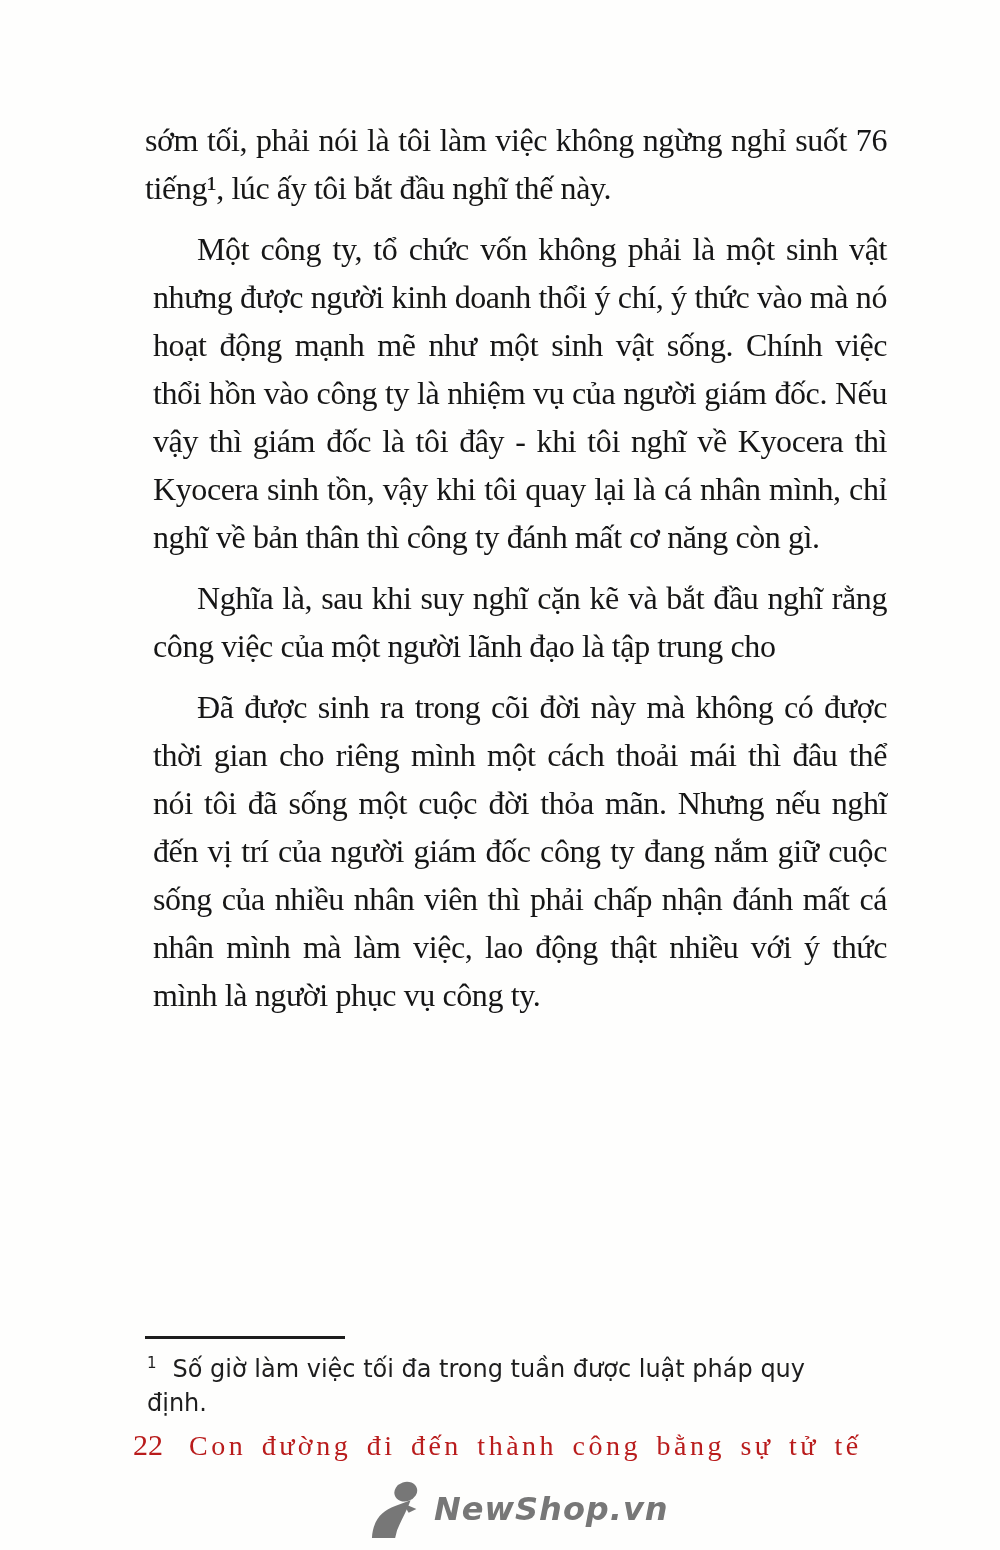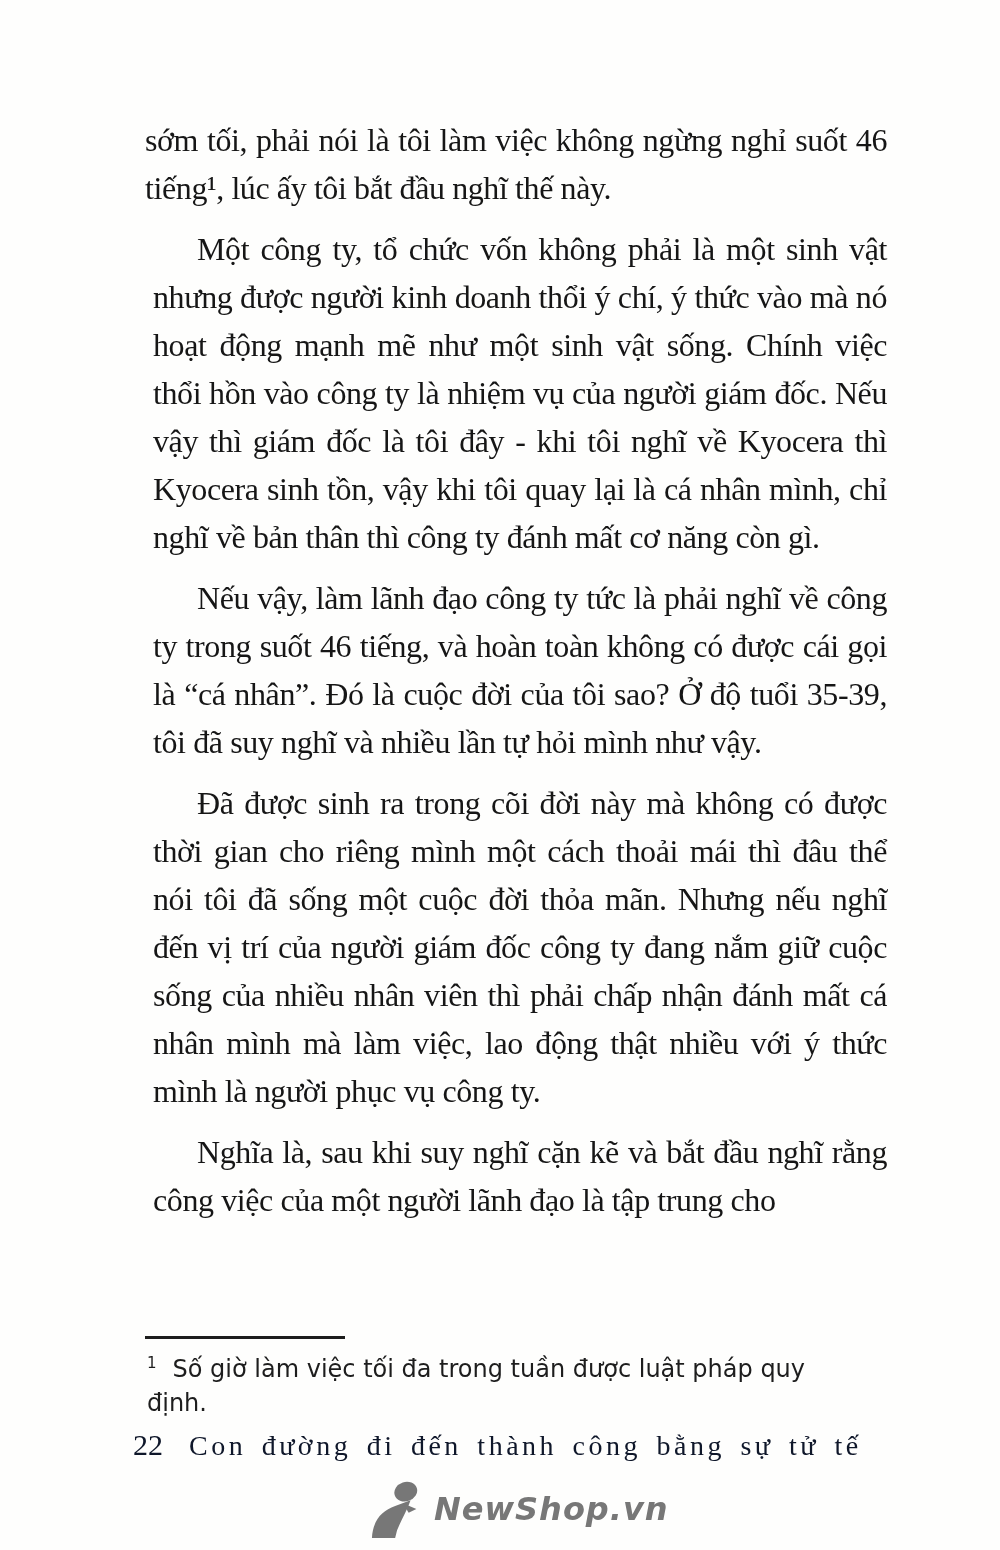--- a/index.html
+++ b/index.html
@@ -62,21 +62,21 @@
     vertical-align: super;
     margin-right: 16px;
   }
   .page-footer {
     position: absolute;
     left: 133px;
     top: 1428px;
     display: flex;
     align-items: baseline;
     gap: 26px;
-    color: #0f172a;
+    color: #b91c1c;
   }
   .page-number {
     font-size: 30px;
   }
   .book-title {
     font-size: 28px;
     letter-spacing: 3.5px;
     word-spacing: 5px;
   }
   .watermark {
@@ -100,25 +100,24 @@
     letter-spacing: 1px;
     line-height: 58px;
   }
 </style>
 </head>
 <body>
 
 <div class="page">
 
   <div class="text-block">
-    <p class="para">sớm tối, phải nói là tôi làm việc không ngừng nghỉ suốt 46 tiếng¹, lúc ấy tôi bắt đầu nghĩ thế này.</p>
+    <p class="para">sớm tối, phải nói là tôi làm việc không ngừng nghỉ suốt 76 tiếng¹, lúc ấy tôi bắt đầu nghĩ thế này.</p>
     <p class="para indent">Một công ty, tổ chức vốn không phải là một sinh vật nhưng được người kinh doanh thổi ý chí, ý thức vào mà nó hoạt động mạnh mẽ như một sinh vật sống. Chính việc thổi hồn vào công ty là nhiệm vụ của người giám đốc. Nếu vậy thì giám đốc là tôi đây - khi tôi nghĩ về Kyocera thì Kyocera sinh tồn, vậy khi tôi quay lại là cá nhân mình, chỉ nghĩ về bản thân thì công ty đánh mất cơ năng còn gì.</p>
-    <p class="para indent">Nếu vậy, làm lãnh đạo công ty tức là phải nghĩ về công ty trong suốt 46 tiếng, và hoàn toàn không có được cái gọi là “cá nhân”. Đó là cuộc đời của tôi sao? Ở độ tuổi 35-39, tôi đã suy nghĩ và nhiều lần tự hỏi mình như vậy.</p>
+    <p class="para indent">Nghĩa là, sau khi suy nghĩ cặn kẽ và bắt đầu nghĩ rằng công việc của một người lãnh đạo là tập trung cho</p>
     <p class="para indent">Đã được sinh ra trong cõi đời này mà không có được thời gian cho riêng mình một cách thoải mái thì đâu thể nói tôi đã sống một cuộc đời thỏa mãn. Nhưng nếu nghĩ đến vị trí của người giám đốc công ty đang nắm giữ cuộc sống của nhiều nhân viên thì phải chấp nhận đánh mất cá nhân mình mà làm việc, lao động thật nhiều với ý thức mình là người phục vụ công ty.</p>
-    <p class="para indent">Nghĩa là, sau khi suy nghĩ cặn kẽ và bắt đầu nghĩ rằng công việc của một người lãnh đạo là tập trung cho</p>
   </div>
 
   <div class="footnote-rule"></div>
 
   <div class="footnote">
     <span class="fn-marker">1</span><span>Số giờ làm việc tối đa trong tuần được luật pháp quy định.</span>
   </div>
 
   <div class="page-footer">
     <span class="page-number">22</span>

